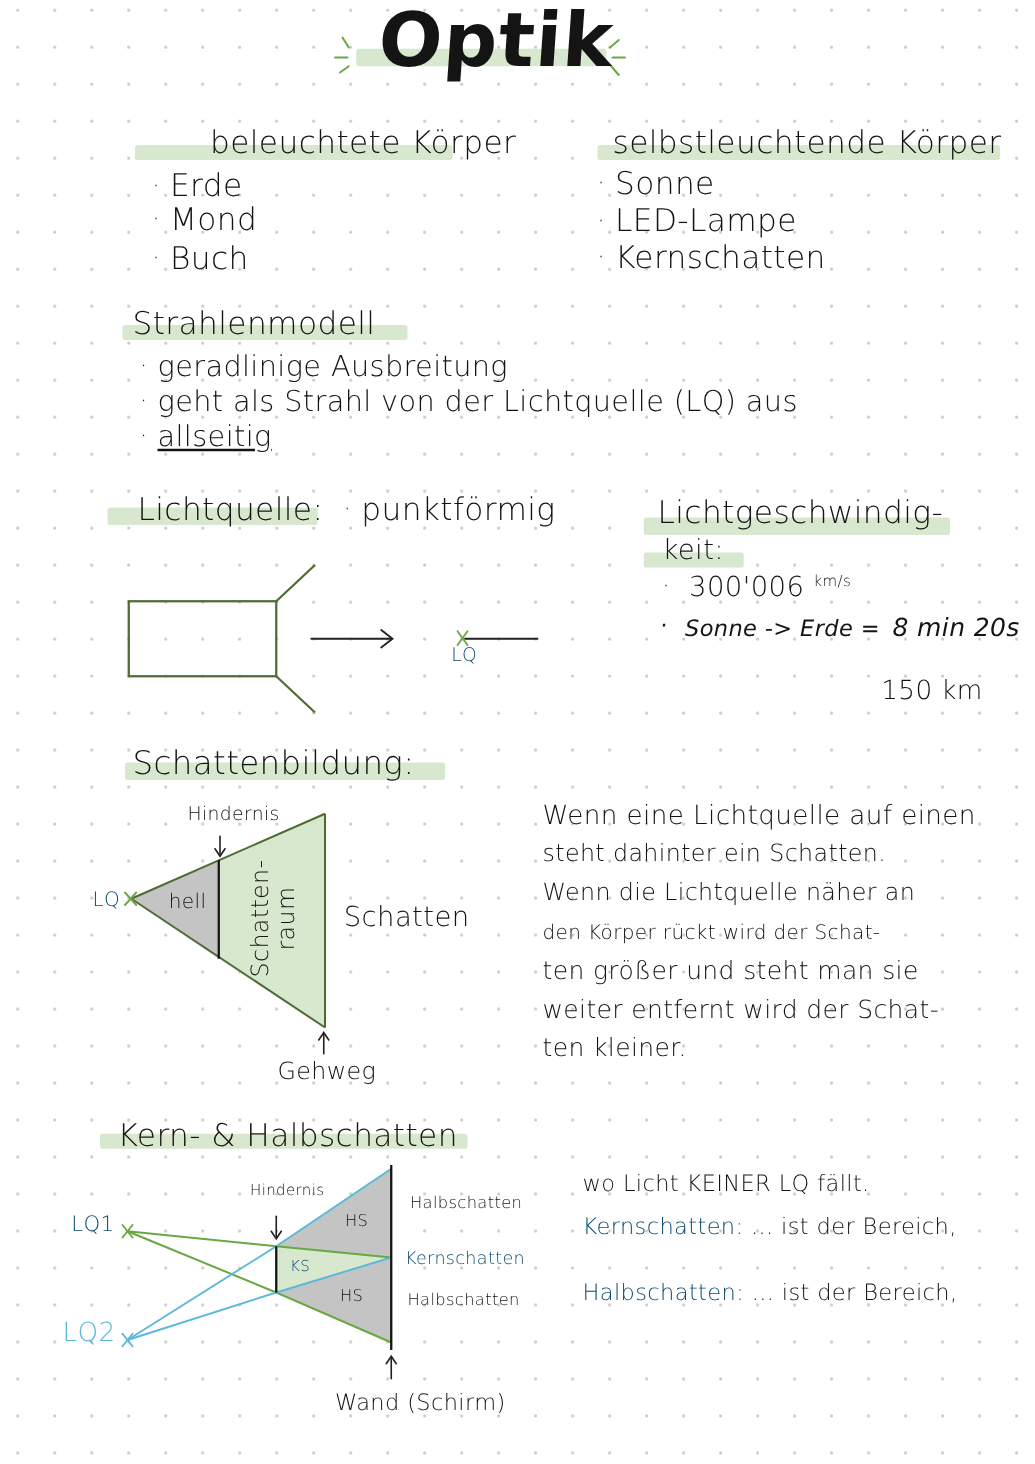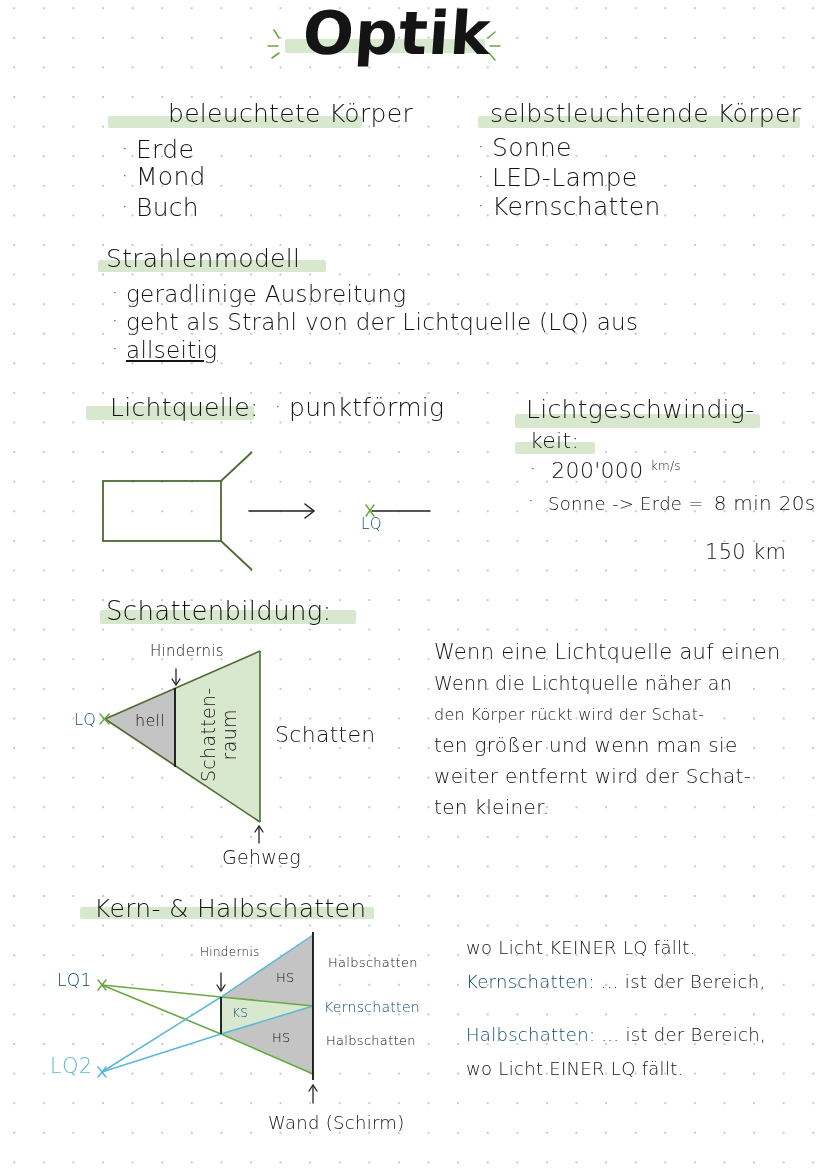--- a/index.html
+++ b/index.html
@@ -90,24 +90,24 @@
   </svg>
   <div class="abs hw green" style="left:361px; top:515px; font-size:15px;">LQ</div>
 </section>
 
 <section>
   <div class="hl" style="left:515px; top:414px; width:245px; height:14px;"></div>
   <div class="hl" style="left:515px; top:442px; width:80px; height:12px;"></div>
   <div class="abs hw h2" style="left:526px; top:395px;">Lichtgeschwindig-</div>
   <div class="abs hw" style="left:530px; top:428px; font-size:22px;">keit:</div>
   <div class="abs hw bullet" style="left:530px; top:458px; font-size:22px;">
-    <span>200'000</span>
+    <span>300'006</span>
     <span style="font-size:12px; vertical-align:8px;">km/s</span>
   </div>
-  <div class="abs hw bullet" style="left:528px; top:490px; font-size:18px;">
+  <div class="abs hw bullet" style="left:528px; top:490px; font-size:18px;font-style:italic;">
     <span>Sonne -&gt; Erde =</span>
     <span style="font-size:20px; margin-left:4px;">8 min 20s</span>
   </div>
   <div class="abs hw" style="left:705px; top:540px; font-size:21px;">150 km</div>
 </section>
 
 <section>
   <div class="hl" style="left:100px; top:610px; width:256px; height:14px;"></div>
   <div class="abs hw h2" style="left:106px; top:596px; font-size:26px;">Schattenbildung:</div>
 
@@ -136,23 +136,24 @@
   <div class="abs hw" style="left:125px; top:711px; font-size:16px;margin-left:10px;">hell</div>
   <div class="abs hw" style="left:198px; top:782px; font-size:19px; line-height:21px; transform:rotate(-90deg); transform-origin:0 0; text-align:center;">
     <div>Schatten-</div>
     <div>raum</div>
   </div>
   <div class="abs hw" style="left:275px; top:722px; font-size:22px;">Schatten</div>
   <div class="abs hw" style="left:222px; top:846px; font-size:19px;">Gehweg</div>
 
   <div class="abs hw para" style="left:434px; top:637px;">
     <div style="font-size:21px;">Wenn eine Lichtquelle auf einen</div>
+    <div style="font-size:19px;">steht dahinter ein Schatten.</div>
     <div style="font-size:19px;">Wenn die Lichtquelle näher an</div>
     <div style="font-size:16px;">den Körper rückt wird der Schat-</div>
-    <div style="font-size:20px;">ten größer und wenn man sie</div>
+    <div style="font-size:20px;">ten größer und steht man sie</div>
     <div style="font-size:20px;">weiter entfernt wird der Schat-</div>
     <div style="font-size:20px;">ten kleiner.</div>
   </div>
 </section>
 
 <section>
   <div class="hl" style="left:80px; top:907px; width:294px; height:12px;"></div>
   <div class="abs hw h2" style="left:94px; top:894px;">Kern- &amp; Halbschatten</div>
 
   <svg width="828" height="1171">
@@ -202,15 +203,14 @@
   <div class="abs hw green" style="left:324px; top:999px; font-size:14px;">Kernschatten</div>
   <div class="abs hw" style="left:326px; top:1033px; font-size:13px;">Halbschatten</div>
   <div class="abs hw" style="left:268px; top:1112px; font-size:18px;">Wand (Schirm)</div>
 
   <div class="abs hw" style="left:466px; top:931px; font-size:18px; line-height:34px;">
     <div>wo Licht KEINER LQ fällt.</div>
     <div><span class="green">Kernschatten:</span> <span>... ist der Bereich,</span></div>
   </div>
   <div class="abs hw" style="left:466px; top:1018px; font-size:18px; line-height:34px;">
     <div><span class="green">Halbschatten:</span> <span>... ist der Bereich,</span></div>
-    <div>wo Licht EINER LQ fällt.</div>
   </div>
 </section>
 
 </body></html>

